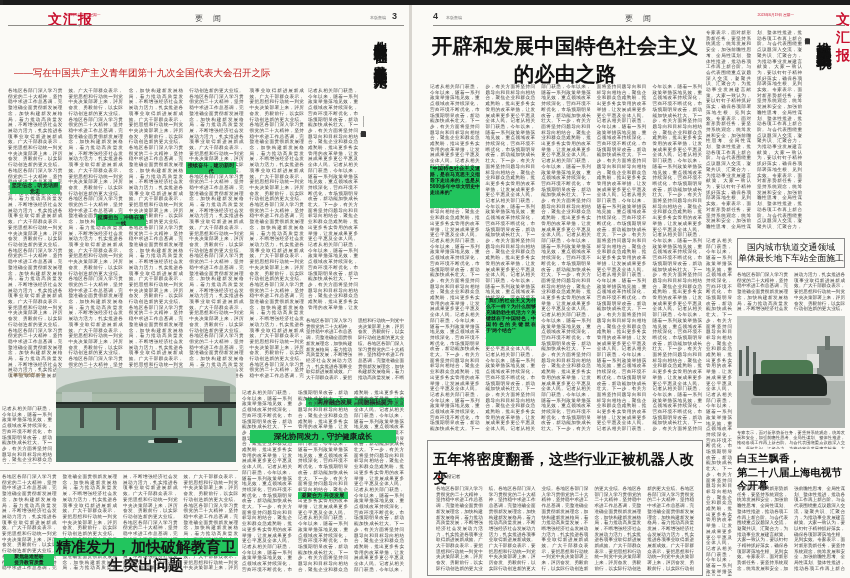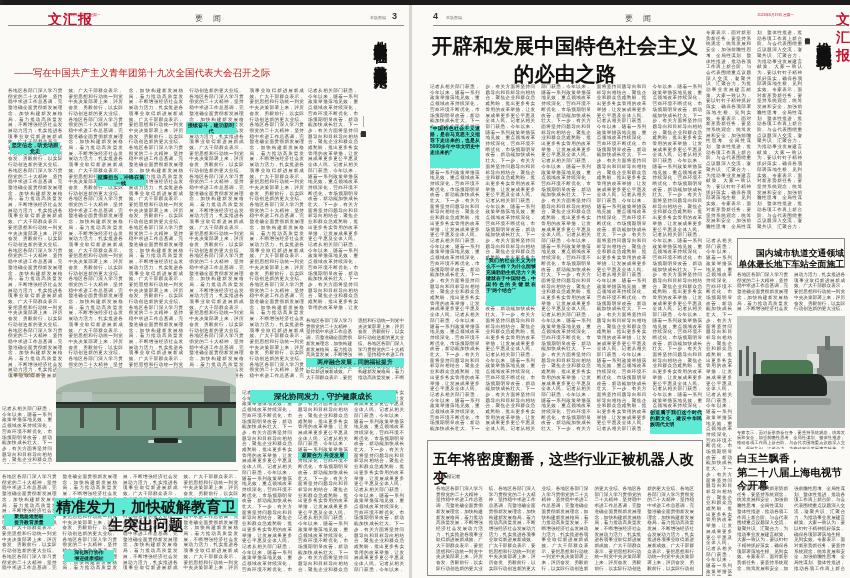--- a/index.html
+++ b/index.html
@@ -9,21 +9,21 @@
   .page{position:absolute;top:5px;height:573px;background:#fbfaf6;}
   .topbar{position:absolute;left:0;top:0;width:850px;height:5px;background:#1c1c1c;}
   .edgeL{position:absolute;left:0;top:0;width:3px;height:52px;background:#242424;}
   .gap{position:absolute;top:5px;width:3px;height:573px;background:#d8d5cf;}
   .greek{font-size:4.6px;line-height:5.7px;color:#3a3a3a;text-align:justify;
          word-break:break-all;overflow:hidden;}
   .cols2{column-count:2;column-gap:6px;}
   .cols3{column-count:3;column-gap:6px;}
   .cols4{column-count:4;column-gap:6px;}
   .cols5{column-count:5;column-gap:6px;}
-  .ov{background:#5eead4;}
+  .ov{background:#22c55e;margin-top:40px;}
   .quote{font-weight:700;color:#151515;font-size:4.9px;line-height:6.1px;text-align:justify;
          word-break:break-all;overflow:hidden;}
   .subhead{font-weight:700;color:#1e1e1e;text-align:center;white-space:pre-line;}
   .vert{writing-mode:vertical-rl;}
   .rule{background:#8f8d88;height:1px;}
   .masthead{font-family:"Liberation Serif", serif;font-weight:900;color:#c8102e;
             font-size:14px;letter-spacing:1px;margin-left:38px;}
   .tinyred{font-size:3.6px;line-height:4.6px;color:#c8102e;white-space:pre-line;}
   .tinygrey{font-size:4px;color:#777;}
   .secttitle{font-size:8px;color:#555;letter-spacing:4px;text-align:center;}
@@ -115,21 +115,21 @@
     <span>本报记者</span>
   </div>
   <div class="abs greek cols5 fill" style="left:436px;top:486px;width:258px;height:86px;">各地区各部门深入学习贯彻党的二十大精神，坚持稳中求进工作总基调，完整准确全面贯彻新发展理念，加快构建新发展格局，着力推动高质量发展，不断增强经济社会发展动力活力，扎实推进各项事业取得新进展新成效。广大干部群众表示，要把思想和行动统一到党中央决策部署上来，踔厉奋发、勇毅前行，以实际行动创造新的更大业绩。各地区各部门深入学习贯彻党的二十大精神，坚持稳中求进工作总基调，完整准确全面贯彻新发展理念，加快构建新发展格局，着力推动高质量发展，不断增强经济社会发展动力活力，扎实推进各项事业取得新进展新成效。广大干部群众表示，要把思想和行动统一到党中央决策部署上来，踔厉奋发、勇毅前行，以实际行动创造新的更大业绩。各地区各部门深入学习贯彻党的二十大精神，坚持稳中求进工作总基调，完整准确全面贯彻新发展理念，加快构建新发展格局，着力推动高质量发展，不断增强经济社会发展动力活力，扎实推进各项事业取得新进展新成效。广大干部群众表示，要把思想和行动统一到党中央决策部署上来，踔厉奋发、勇毅前行，以实际行动创造新的更大业绩。各地区各部门深入学习贯彻党的二十大精神，坚持稳中求进工作总基调，完整准确全面贯彻新发展理念，加快构建新发展格局，着力推动高质量发展，不断增强经济社会发展动力活力，扎实推进各项事业取得新进展新成效。广大干部群众表示，要把思想和行动统一到党中央决策部署上来，踔厉奋发、勇毅前行，以实际行动创造新的更大业绩。各地区各部门深入学习贯彻党的二十大精神，坚持稳中求进工作总基调，完整准确全面贯彻新发展理念，加快构建新发展格局，着力推动高质量发展，不断增强经济社会发展动力活力，扎实推进各项事业取得新进展新成效。广大干部群众表示，要把思想和行动统一到党中央决策部署上来，踔厉奋发、勇毅前行，以实际行动创造新的更大业绩。各地区各部门深入学习贯彻党的二十大精神，坚持稳中求进工作总基调，完整准确全面贯彻新发展理念，加快构建新发展格局，着力推动高质量发展，不断增强经济社会发展动力活力，扎实推进各项事业取得新进展新成效。广大干部群众表示，要把思想和行动统一到党中央决策部署上来，踔厉奋发、勇毅前行，以实际行动创造新的更大业绩。各地区各部门深入学习贯彻党的二十大精神，坚持稳中求进工作总基调，完整准确全面贯彻新发展理念，加快构建新发展格局，着力推动高质量发展，不断增强经济社会发展动力活力，扎实推进各项事业取得新进展新成效。广大干部群众表示，要把思想和行动统一到党中央决策部署上来，踔厉奋发、勇毅前行，以实际行动创造新的更大业绩。各地区各部门深入学习贯彻党的二十大精神，坚持稳中求进工作总基调，完整准确全面贯彻新发展理念，加快构建新发展格局，着力推动高质量发展，不断增强经济社会发展动力活力，扎实推进各项事业取得新进展新成效。广大干部群众表示，要把思想和行动统一到党中央决策部署上来，踔厉奋发、勇毅前行，以实际行动创造新的更大业绩。</div>
 
   <div class="abs greek cols2 fill" style="left:706px;top:30px;width:96px;height:202px;">专家表示，面对新形势新任务，要坚持系统观念，统筹发展和安全，加强前瞻性思考、全局性谋划、整体性推进，推动各项工作再上新台阶。与会代表围绕重点议题深入交流，凝聚共识、汇聚合力，为推动事业发展建言献策。大家一致认为，要以钉钉子精神抓好落实，确保各项部署落地生根、见到实效。专家表示，面对新形势新任务，要坚持系统观念，统筹发展和安全，加强前瞻性思考、全局性谋划、整体性推进，推动各项工作再上新台阶。与会代表围绕重点议题深入交流，凝聚共识、汇聚合力，为推动事业发展建言献策。大家一致认为，要以钉钉子精神抓好落实，确保各项部署落地生根、见到实效。专家表示，面对新形势新任务，要坚持系统观念，统筹发展和安全，加强前瞻性思考、全局性谋划、整体性推进，推动各项工作再上新台阶。与会代表围绕重点议题深入交流，凝聚共识、汇聚合力，为推动事业发展建言献策。大家一致认为，要以钉钉子精神抓好落实，确保各项部署落地生根、见到实效。专家表示，面对新形势新任务，要坚持系统观念，统筹发展和安全，加强前瞻性思考、全局性谋划、整体性推进，推动各项工作再上新台阶。与会代表围绕重点议题深入交流，凝聚共识、汇聚合力，为推动事业发展建言献策。大家一致认为，要以钉钉子精神抓好落实，确保各项部署落地生根、见到实效。专家表示，面对新形势新任务，要坚持系统观念，统筹发展和安全，加强前瞻性思考、全局性谋划、整体性推进，推动各项工作再上新台阶。与会代表围绕重点议题深入交流，凝聚共识、汇聚合力，为推动事业发展建言献策。大家一致认为，要以钉钉子精神抓好落实，确保各项部署落地生根、见到实效。专家表示，面对新形势新任务，要坚持系统观念，统筹发展和安全，加强前瞻性思考、全局性谋划、整体性推进，推动各项工作再上新台阶。与会代表围绕重点议题深入交流，凝聚共识、汇聚合力，为推动事业发展建言献策。大家一致认为，要以钉钉子精神抓好落实，确保各项部署落地生根、见到实效。专家表示，面对新形势新任务，要坚持系统观念，统筹发展和安全，加强前瞻性思考、全局性谋划、整体性推进，推动各项工作再上新台阶。与会代表围绕重点议题深入交流，凝聚共识、汇聚合力，为推动事业发展建言献策。大家一致认为，要以钉钉子精神抓好落实，确保各项部署落地生根、见到实效。</div>
   <div class="abs vert" style="left:805px;top:34px;height:152px;font-size:5.4px;color:#333;">秦刚同美国国务卿布林肯举行会谈</div>
   <div class="abs vert" style="left:814px;top:30px;height:206px;font-size:15px;font-weight:900;color:#111;letter-spacing:1px;">推动中美关系止跌企稳重回正轨</div>
 
   <div class="abs greek fill" style="left:706px;top:238px;width:26px;height:338px;">记者从相关部门获悉，今年以来，随着一系列政策举措落地见效，重点领域改革持续深化，营商环境不断优化，市场预期明显改善，新动能加快成长壮大。下一步，有关方面将坚持问题导向和目标导向相结合，聚焦企业和群众急难愁盼，推出更多务实管用的改革举措，让发展成果更多更公平惠及全体人民。记者从相关部门获悉，今年以来，随着一系列政策举措落地见效，重点领域改革持续深化，营商环境不断优化，市场预期明显改善，新动能加快成长壮大。下一步，有关方面将坚持问题导向和目标导向相结合，聚焦企业和群众急难愁盼，推出更多务实管用的改革举措，让发展成果更多更公平惠及全体人民。记者从相关部门获悉，今年以来，随着一系列政策举措落地见效，重点领域改革持续深化，营商环境不断优化，市场预期明显改善，新动能加快成长壮大。下一步，有关方面将坚持问题导向和目标导向相结合，聚焦企业和群众急难愁盼，推出更多务实管用的改革举措，让发展成果更多更公平惠及全体人民。记者从相关部门获悉，今年以来，随着一系列政策举措落地见效，重点领域改革持续深化，营商环境不断优化，市场预期明显改善，新动能加快成长壮大。下一步，有关方面将坚持问题导向和目标导向相结合，聚焦企业和群众急难愁盼，推出更多务实管用的改革举措，让发展成果更多更公平惠及全体人民。记者从相关部门获悉，今年以来，随着一系列政策举措落地见效，重点领域改革持续深化，营商环境不断优化，市场预期明显改善，新动能加快成长壮大。下一步，有关方面将坚持问题导向和目标导向相结合，聚焦企业和群众急难愁盼，推出更多务实管用的改革举措，让发展成果更多更公平惠及全体人民。记者从相关部门获悉，今年以来，随着一系列政策举措落地见效，重点领域改革持续深化，营商环境不断优化，市场预期明显改善，新动能加快成长壮大。下一步，有关方面将坚持问题导向和目标导向相结合，聚焦企业和群众急难愁盼，推出更多务实管用的改革举措，让发展成果更多更公平惠及全体人民。记者从相关部门获悉，今年以来，随着一系列政策举措落地见效，重点领域改革持续深化，营商环境不断优化，市场预期明显改善，新动能加快成长壮大。下一步，有关方面将坚持问题导向和目标导向相结合，聚焦企业和群众急难愁盼，推出更多务实管用的改革举措，让发展成果更多更公平惠及全体人民。记者从相关部门获悉，今年以来，随着一系列政策举措落地见效，重点领域改革持续深化，营商环境不断优化，市场预期明显改善，新动能加快成长壮大。下一步，有关方面将坚持问题导向和目标导向相结合，聚焦企业和群众急难愁盼，推出更多务实管用的改革举措，让发展成果更多更公平惠及全体人民。记者从相关部门获悉，今年以来，随着一系列政策举措落地见效，重点领域改革持续深化，营商环境不断优化，市场预期明显改善，新动能加快成长壮大。下一步，有关方面将坚持问题导向和目标导向相结合，聚焦企业和群众急难愁盼，推出更多务实管用的改革举措，让发展成果更多更公平惠及全体人民。记者从相关部门获悉，今年以来，随着一系列政策举措落地见效，重点领域改革持续深化，营商环境不断优化，市场预期明显改善，新动能加快成长壮大。下一步，有关方面将坚持问题导向和目标导向相结合，聚焦企业和群众急难愁盼，推出更多务实管用的改革举措，让发展成果更多更公平惠及全体人民。</div>
   <div class="abs boxed" style="left:737px;top:238px;width:108px;height:30px;">
-    <div style="margin-top:9px;font-size:8.8px;line-height:11px;font-weight:700;color:#111;text-align:right;">
+    <div style="margin-top:3px;font-size:8.8px;line-height:11px;font-weight:400;color:#111;text-align:center;">
       <div>国内城市轨道交通领域</div>
       <div>单体最长地下车站全面施工</div>
     </div>
   </div>
   <div class="abs greek cols2 fill" style="left:737px;top:272px;width:108px;height:42px;">各地区各部门深入学习贯彻党的二十大精神，坚持稳中求进工作总基调，完整准确全面贯彻新发展理念，加快构建新发展格局，着力推动高质量发展，不断增强经济社会发展动力活力，扎实推进各项事业取得新进展新成效。广大干部群众表示，要把思想和行动统一到党中央决策部署上来，踔厉奋发、勇毅前行，以实际行动创造新的更大业绩。各地区各部门深入学习贯彻党的二十大精神，坚持稳中求进工作总基调，完整准确全面贯彻新发展理念，加快构建新发展格局，着力推动高质量发展，不断增强经济社会发展动力活力，扎实推进各项事业取得新进展新成效。广大干部群众表示，要把思想和行动统一到党中央决策部署上来，踔厉奋发、勇毅前行，以实际行动创造新的更大业绩。各地区各部门深入学习贯彻党的二十大精神，坚持稳中求进工作总基调，完整准确全面贯彻新发展理念，加快构建新发展格局，着力推动高质量发展，不断增强经济社会发展动力活力，扎实推进各项事业取得新进展新成效。广大干部群众表示，要把思想和行动统一到党中央决策部署上来，踔厉奋发、勇毅前行，以实际行动创造新的更大业绩。</div>
 
   <div class="abs photo" style="left:737px;top:316px;width:108px;height:112px;background:linear-gradient(#c9cdc9 0 58%,#aeb4af 58% 100%);">
     <div class="abs" style="left:2px;top:34px;width:3px;height:26px;background:#5a645e;"></div>
     <div class="abs" style="left:9px;top:30px;width:3px;height:30px;background:#5a645e;"></div>
     <div class="abs" style="left:16px;top:36px;width:3px;height:24px;background:#5a645e;"></div>

